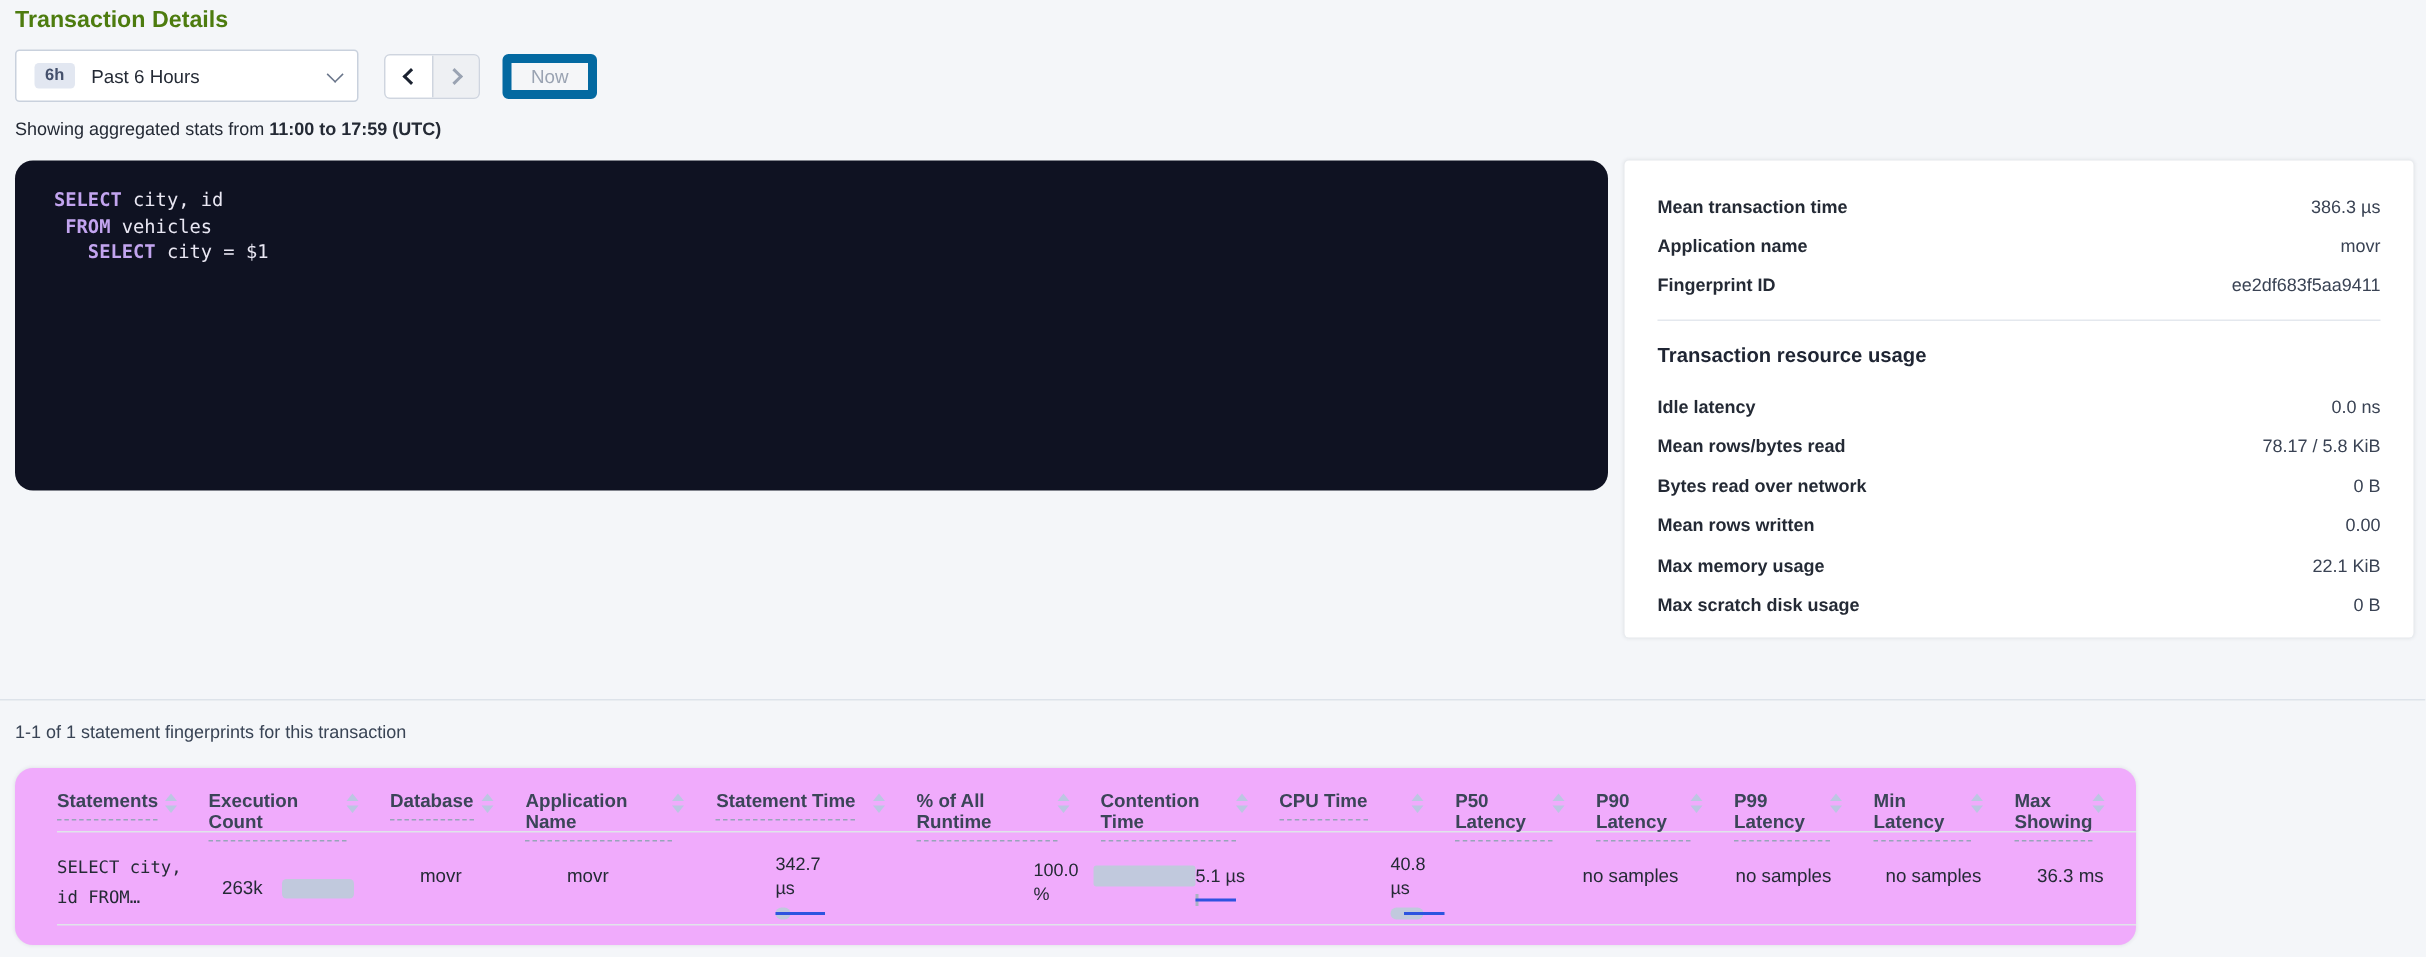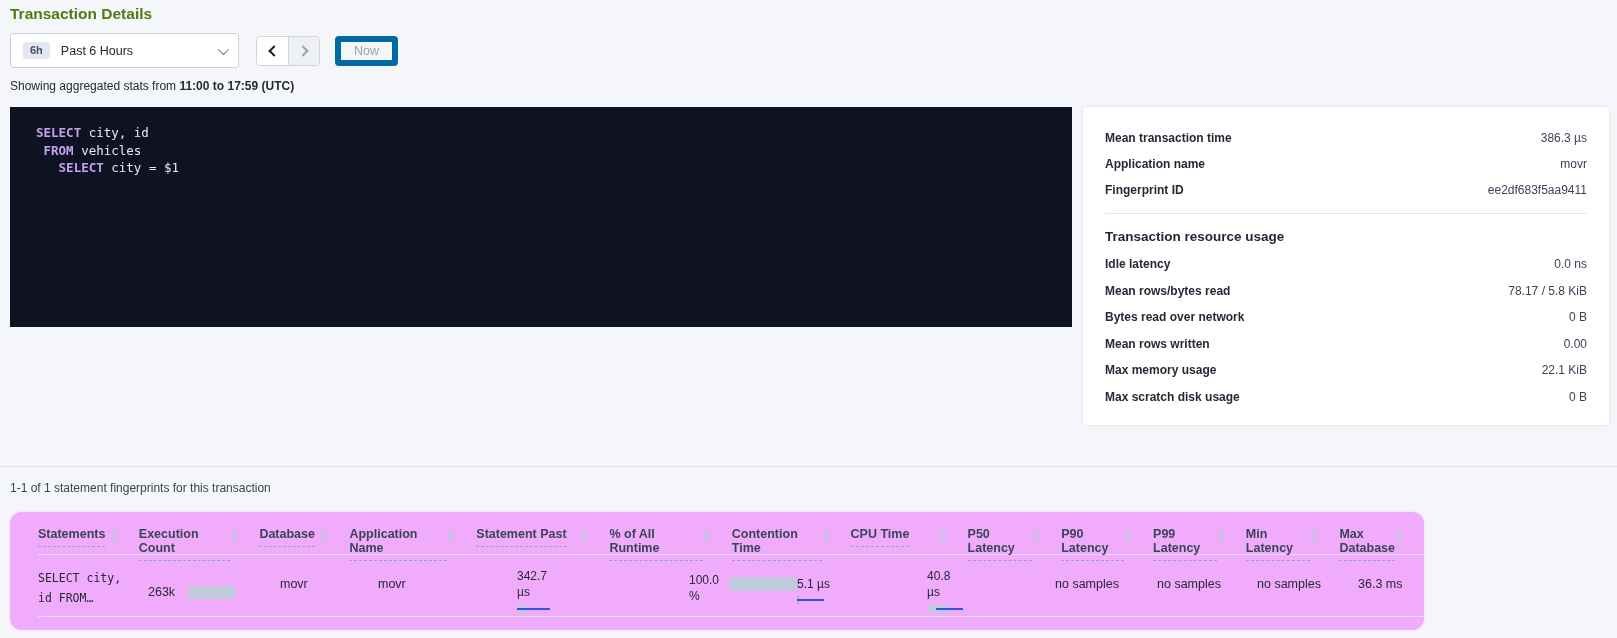--- a/index.html
+++ b/index.html
@@ -43,41 +43,41 @@
     border:6px solid #0369a1; border-radius:4px;
     background:#f5f6f8; color:#9aa3b2; font-size:12.5px;
     display:flex; align-items:center; cursor:default;
   }
   .agg-caption { position:absolute; left:10px; top:79px; font-size:12px; color:#242a35; }
   .agg-caption b { font-weight:700; }
 
   
   .sql-box {
     position:absolute; left:10px; top:107px; width:1062px; height:220px;
-    background:#0f1222; border-radius:0;
+    background:#0f1222; border-radius:12px;
     padding:17px 0 0 26px;
     font-family:"DejaVu Sans Mono","Liberation Mono",monospace;
     font-size:12.5px; line-height:17.5px; color:#e9e7f3;
     white-space:pre;
   }
   .sql-kw { color:#c2a4ef; font-weight:700; }
 
   
   .summary-card {
     position:absolute; left:1083px; top:107px; width:526px; height:318px;
     background:#fff; border-radius:3px;
     box-shadow:0 0 3px rgba(30,40,60,.12);
     padding:18px 22px 0 22px;
   }
   .sum-row { display:flex; justify-content:space-between; align-items:center; height:26px; }
   .sum-label { font-size:12px; font-weight:700; color:#242a35; }
   .sum-value { font-size:12px; color:#3a4354; }
   .sum-divider { border-top:1px solid #e4e8ee; margin-top:10px; }
   .resource-title { font-size:13.5px; font-weight:700; color:#1f2533; margin:15px 0 7px; }
-  .res-row { display:flex; justify-content:space-between; align-items:center; height:26.5px;gap:16px; }
+  .res-row { display:flex; justify-content:space-between; align-items:flex-end; height:26.5px;gap:16px; }
 
   
   .section-divider { position:absolute; left:0; top:466px; width:1617px; border-top:1px solid #dde3ea; }
   .table-caption { position:absolute; left:10px; top:481px; font-size:12px; color:#394455; }
   .table-card {
     position:absolute; left:10px; top:512px; width:1414px; height:118px;
     background:#f0abfc; border-radius:12px;
     box-shadow:0 0 3px rgba(30,40,60,.12);
     padding-left:28px; overflow:hidden;
   }
@@ -200,21 +200,21 @@
       </div>
     <div class="th c2">
         <span class="th-label">Database</span>
         <span class="sort-icon"></span>
       </div>
     <div class="th c3">
         <span class="th-label">Application Name</span>
         <span class="sort-icon"></span>
       </div>
     <div class="th c4">
-        <span class="th-label">Statement Past</span>
+        <span class="th-label">Statement Time</span>
         <span class="sort-icon"></span>
       </div>
     <div class="th c5">
         <span class="th-label">% of All Runtime</span>
         <span class="sort-icon"></span>
       </div>
     <div class="th c6">
         <span class="th-label">Contention Time</span>
         <span class="sort-icon"></span>
       </div>
@@ -232,21 +232,21 @@
       </div>
     <div class="th c10">
         <span class="th-label">P99 Latency</span>
         <span class="sort-icon"></span>
       </div>
     <div class="th c11">
         <span class="th-label">Min Latency</span>
         <span class="sort-icon"></span>
       </div>
     <div class="th c12">
-        <span class="th-label">Max Database</span>
+        <span class="th-label">Max Showing</span>
         <span class="sort-icon"></span>
       </div>
   </div>
   <div class="tr">
     <div class="td c0">
       <div class="stmt-link"><span>SELECT city,</span><br><span>id FROM…</span></div>
     </div>
     <div class="td c1 count-cell">
       <span>263k</span>
       <span class="exec-bar"></span>

